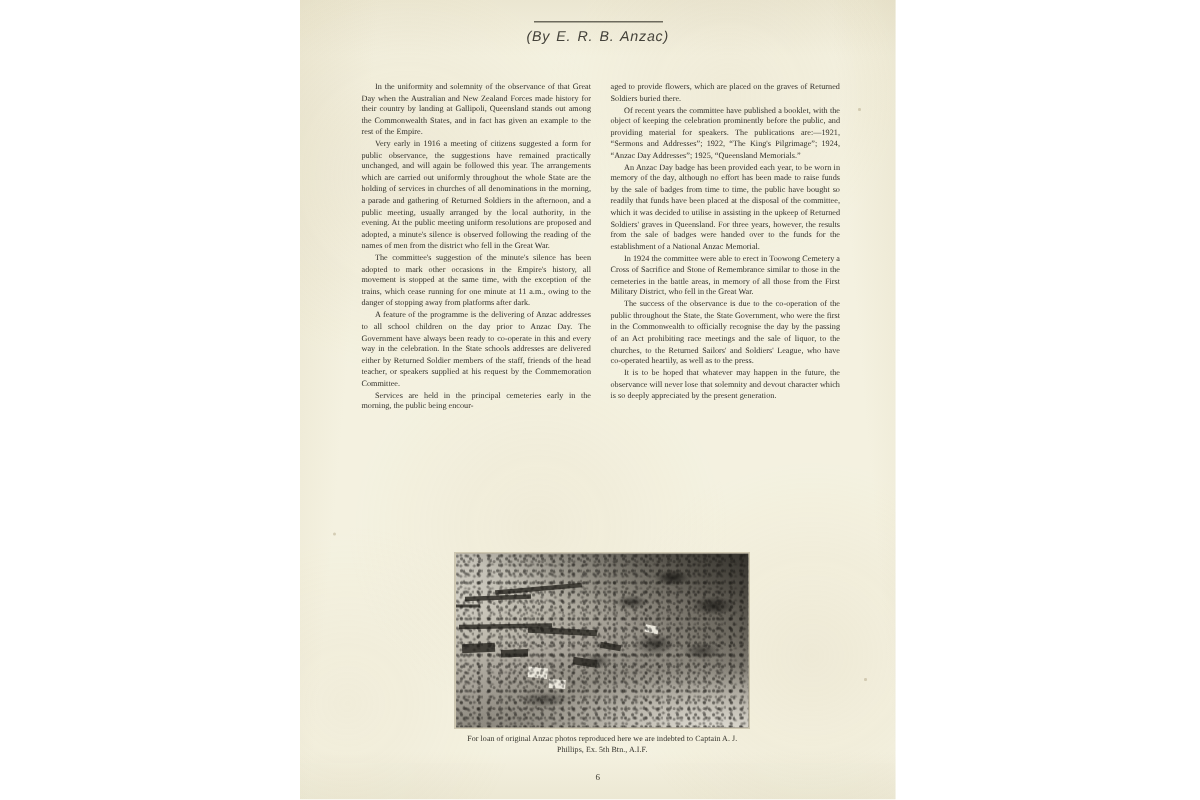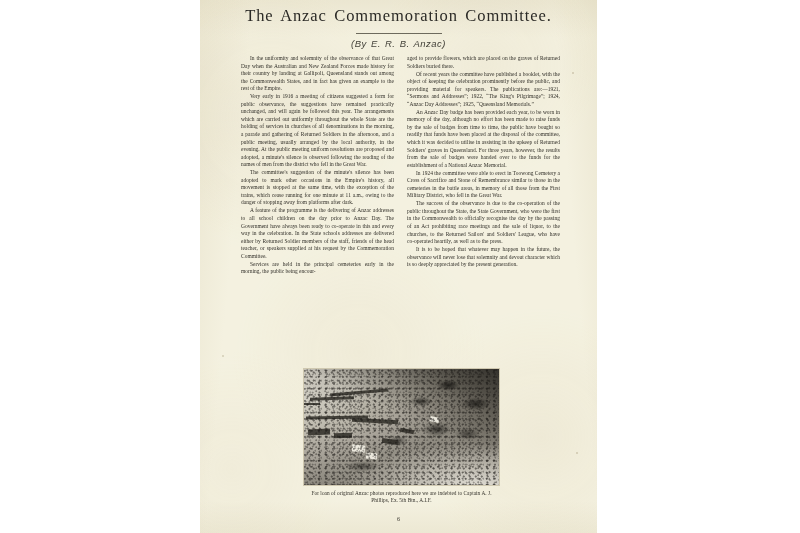--- a/index.html
+++ b/index.html
@@ -233,21 +233,20 @@
 
   <div id="page">
     <div id="paper-grain"></div>
     <div class="speck" style="left:22px; top:355px; width:2px; height:2px;"></div>
     <div class="speck" style="left:372px; top:72px; width:1.5px; height:1.5px;"></div>
     <div class="speck" style="left:376px; top:452px; width:1.5px; height:1.5px;"></div>
 
     <div id="content">
 
       <div id="masthead">
-        <h1 id="article-title">The Anzac Commemoration Committee.</h1>
         <div id="title-rule"></div>
         <div id="byline">(By E. R. B. Anzac)</div>
       </div>
 
       <div id="columns">
 
         <div class="col">
           <p>In the uniformity and solemnity of the observance of that Great Day when the Australian and New Zealand Forces made history for their country by landing at Gallipoli, Queensland stands out among the Commonwealth States, and in fact has given an example to the rest of the Empire.</p>
           <p>Very early in 1916 a meeting of citizens suggested a form for public observance, the suggestions have remained practically unchanged, and will again be followed this year. The arrangements which are carried out uniformly throughout the whole State are the holding of services in churches of all denominations in the morning, a parade and gathering of Returned Soldiers in the afternoon, and a public meeting, usually arranged by the local authority, in the evening. At the public meeting uniform resolutions are proposed and adopted, a minute's silence is observed following the reading of the names of men from the district who fell in the Great War.</p>
           <p>The committee's suggestion of the minute's silence has been adopted to mark other occasions in the Empire's history, all movement is stopped at the same time, with the exception of the trains, which cease running for one minute at 11 a.m., owing to the danger of stopping away from platforms after dark.</p>

